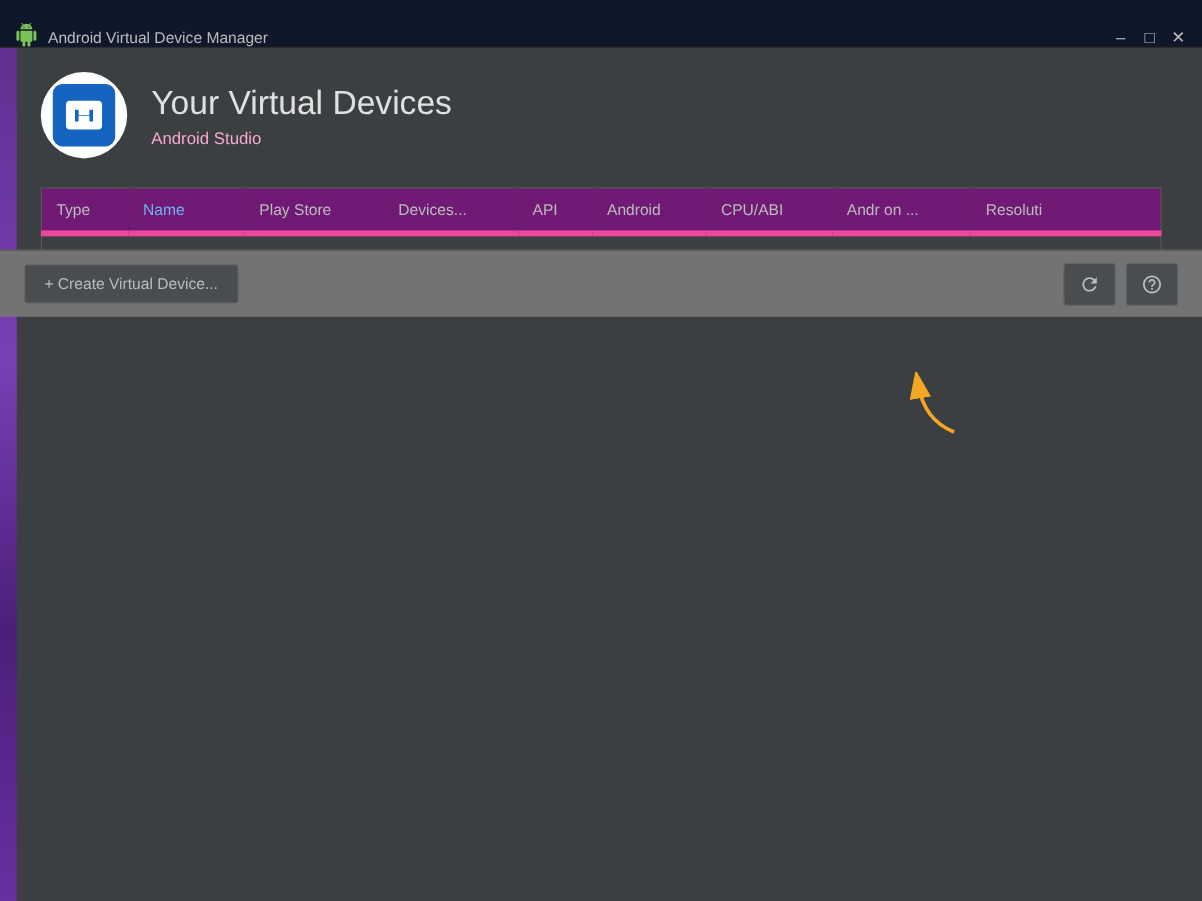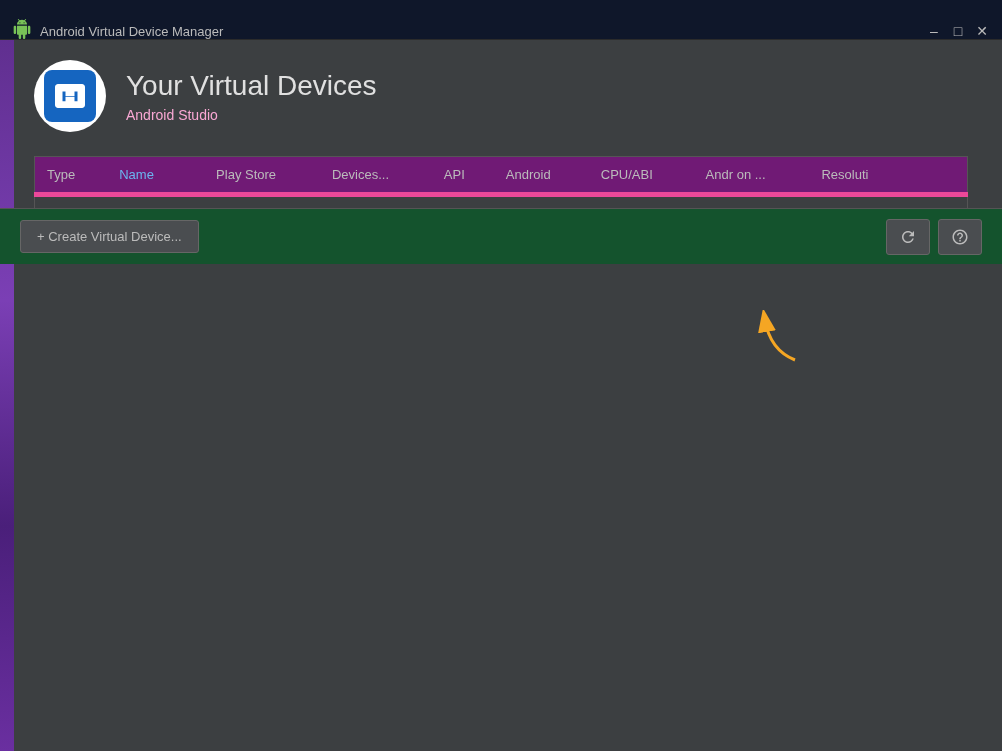--- a/index.html
+++ b/index.html
@@ -161,21 +161,21 @@
       pointer-events: none;
     }
 
     
     .bottom-bar {
       position: absolute;
       bottom: 0;
       left: 0;
       right: 0;
       height: 56px;
-      background: #14532d;
+      background: #737373;
       border-top: 1px solid #555555;
       display: flex;
       align-items: center;
       padding: 0 20px;
       gap: 16px;
     }
     .create-device-btn {
       background: #4a4d50;
       border: 1px solid #666666;
       color: #bbbbbb;

